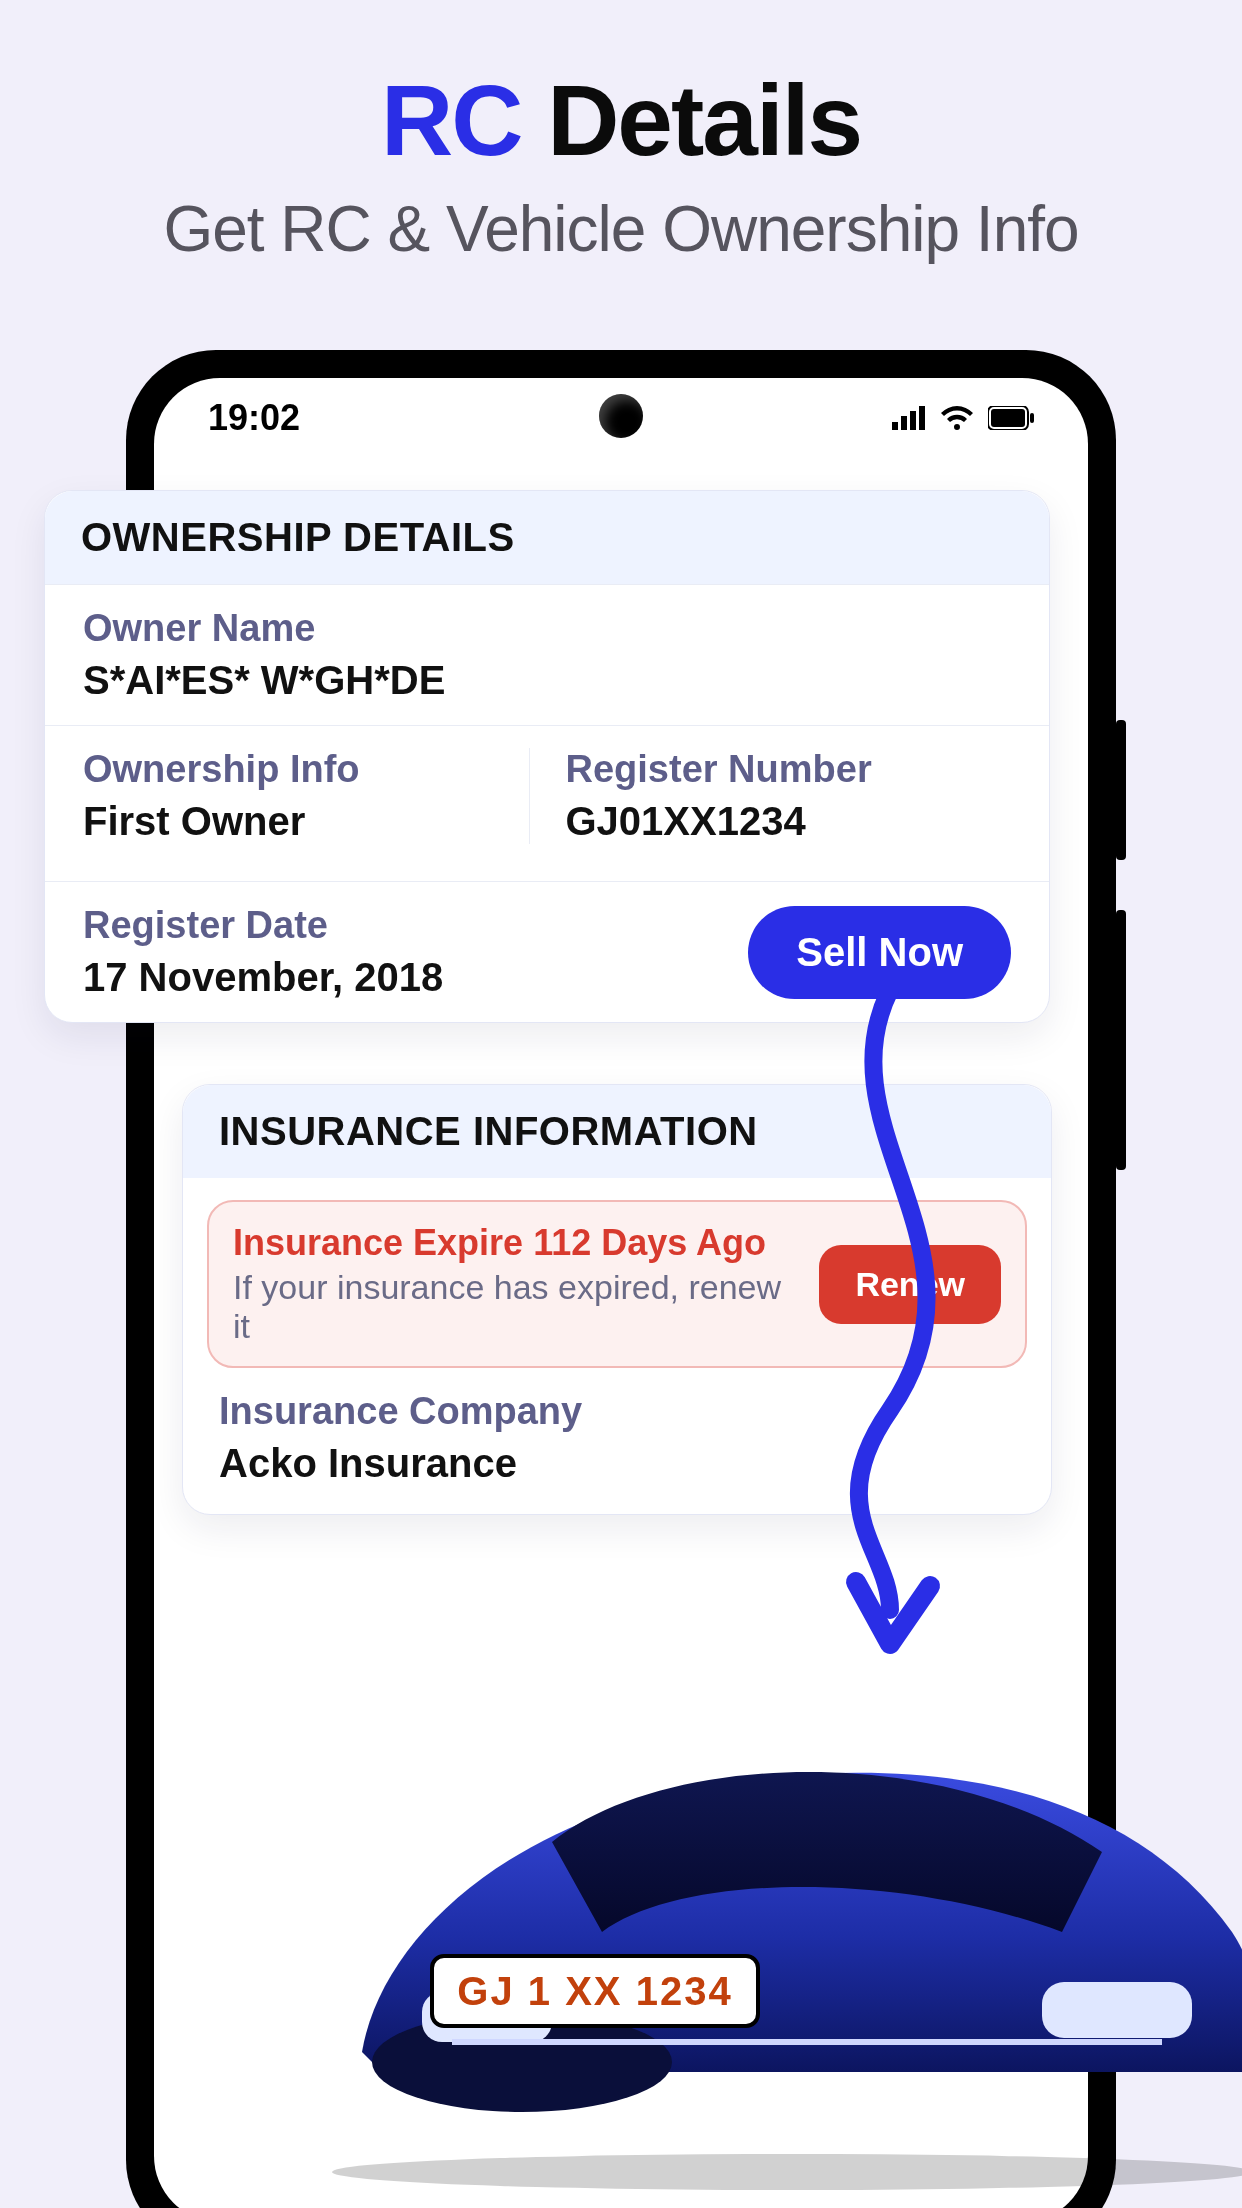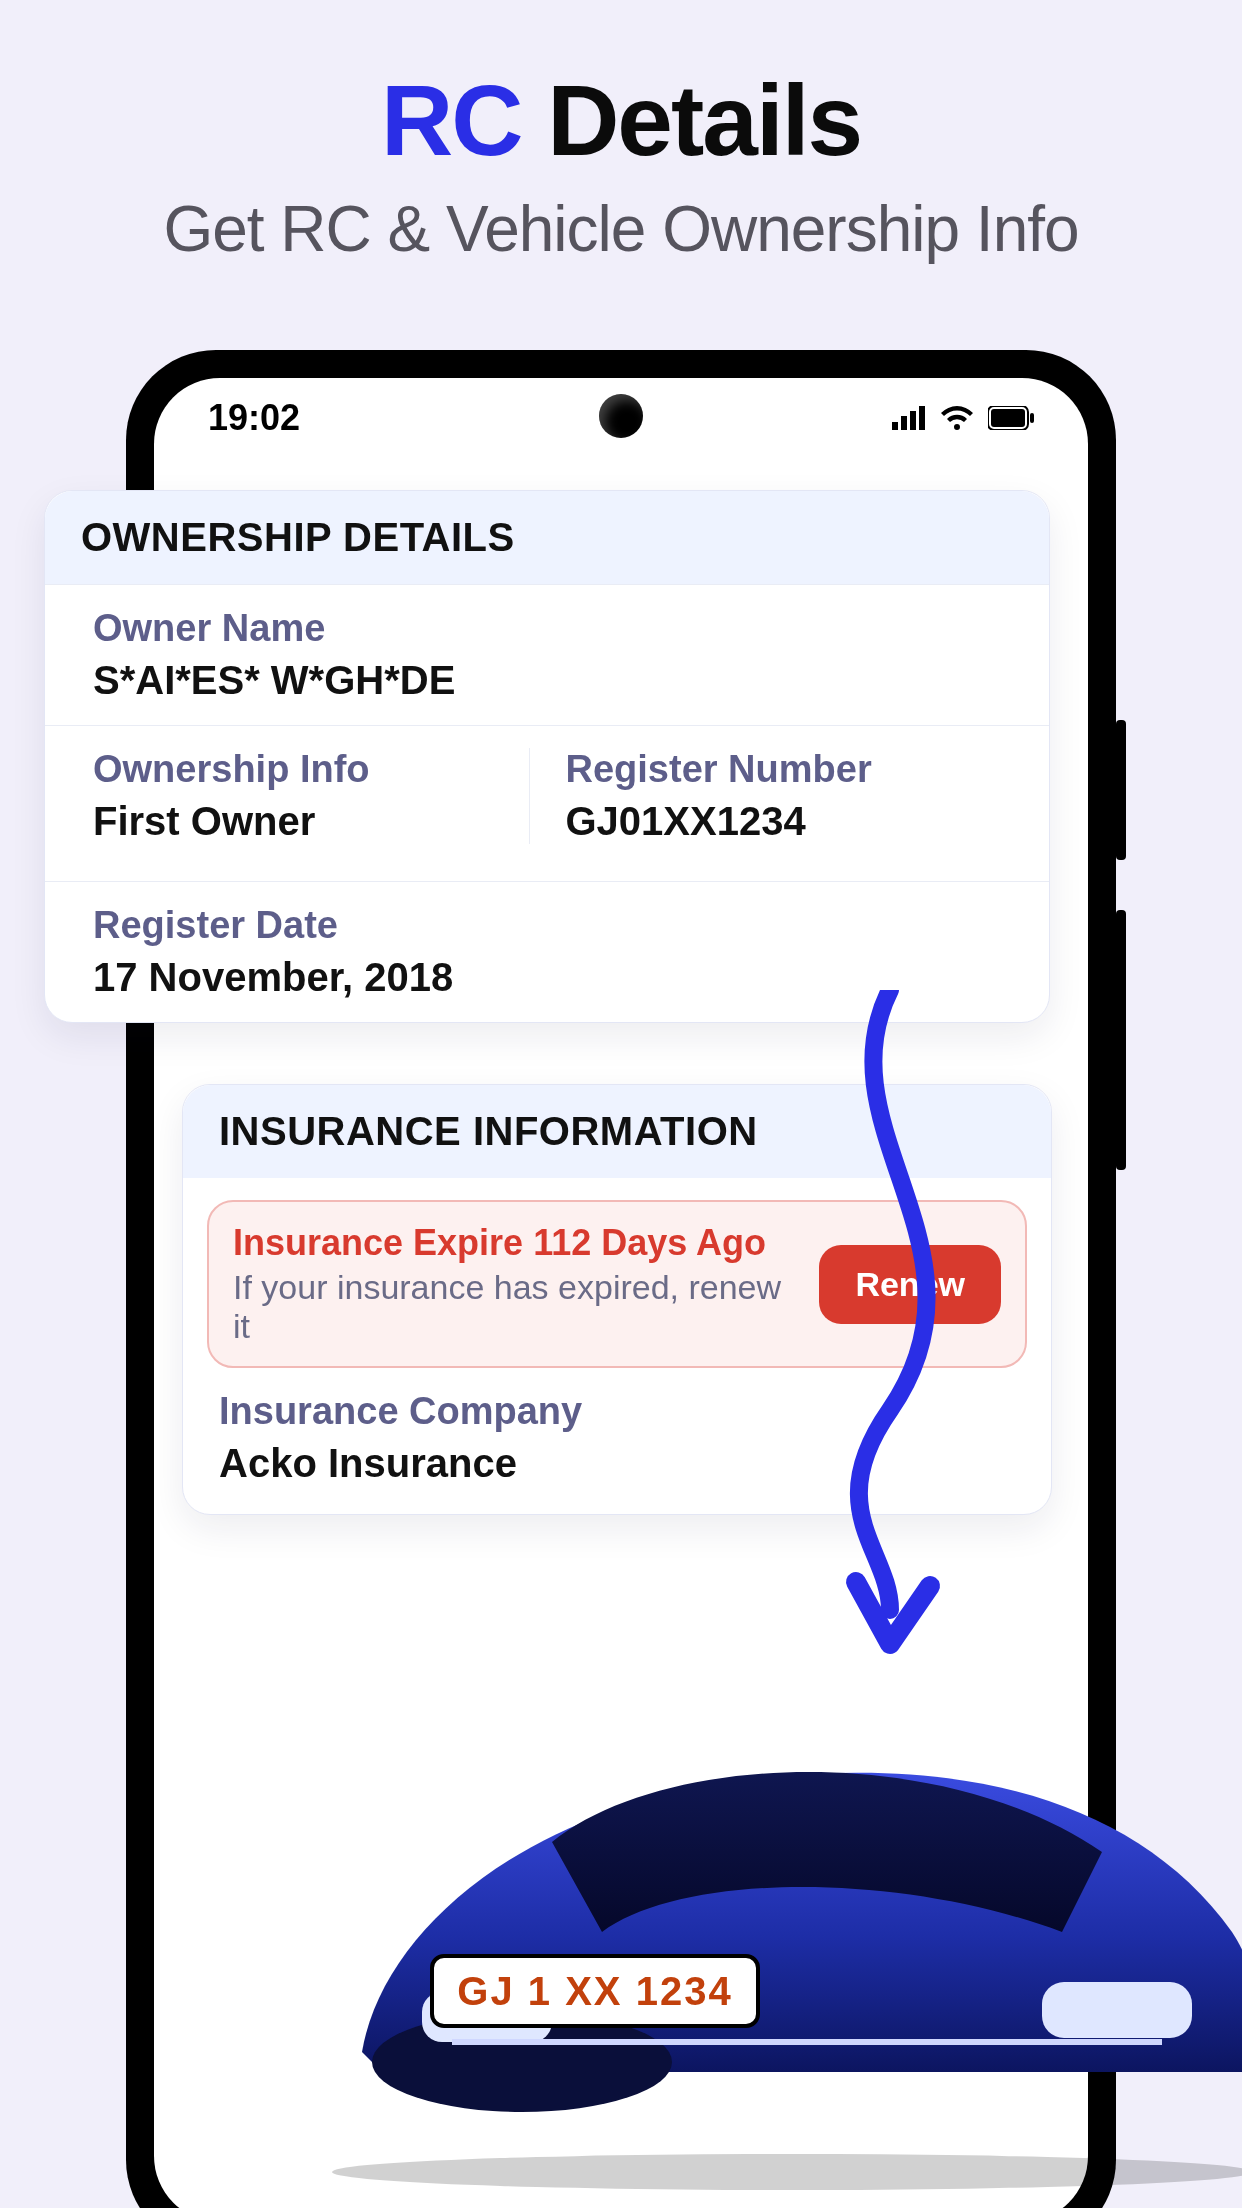--- a/index.html
+++ b/index.html
@@ -102,21 +102,21 @@
   .card-head {
     background:#eef3ff;
     border-top-left-radius:28px;
     border-top-right-radius:28px;
     padding:24px 36px;
     font-size:40px;
     font-weight:800;
     letter-spacing:.5px;
     color:#111;
   }
-  .row { padding:22px 48px; border-top:1px solid #e9ecf5; }
+  .row { padding:22px 38px; border-top:1px solid #e9ecf5; }
   .row:first-of-type { border-top:none; }
   .label { font-size:38px; font-weight:600; color:#5d5e8a; margin-bottom:8px; }
   .value { font-size:40px; font-weight:700; color:#111; }
 
   .row.split { display:flex; }
   .row.split .col { flex:1; }
   .row.split .col + .col { border-left:1px solid #e9ecf5; padding-left:36px; }
 
   .row.with-btn { display:flex; align-items:center; justify-content:space-between;margin-top:15px; }
 
@@ -246,20 +246,21 @@
       <div class="label">Register Number</div>
       <div class="value">GJ01XX1234</div>
     </div>
   </div>
 
   <div class="row with-btn">
     <div>
       <div class="label">Register Date</div>
       <div class="value">17 November, 2018</div>
     </div>
+    <button class="sell-btn">Sell Now</button>
   </div>
 </div>
 
 <div class="card insurance-card">
   <div class="card-head">INSURANCE INFORMATION</div>
 
   <div class="expired-box">
     <div class="expired-text">
       <div class="red">Insurance Expire 112 Days Ago</div>
       <div class="sub">If your insurance has expired, renew it</div>

